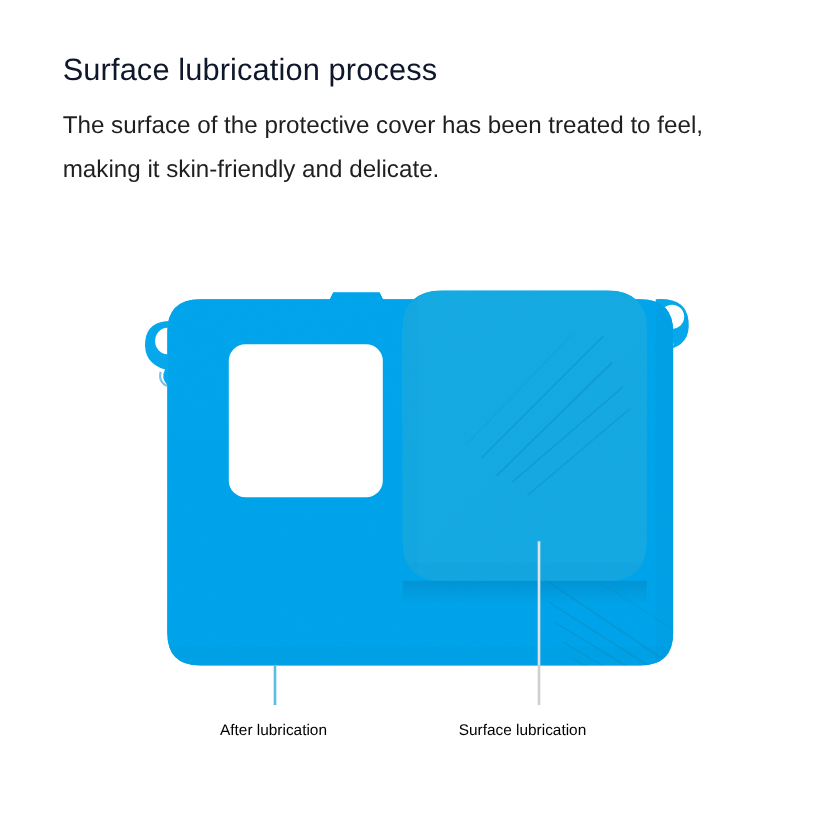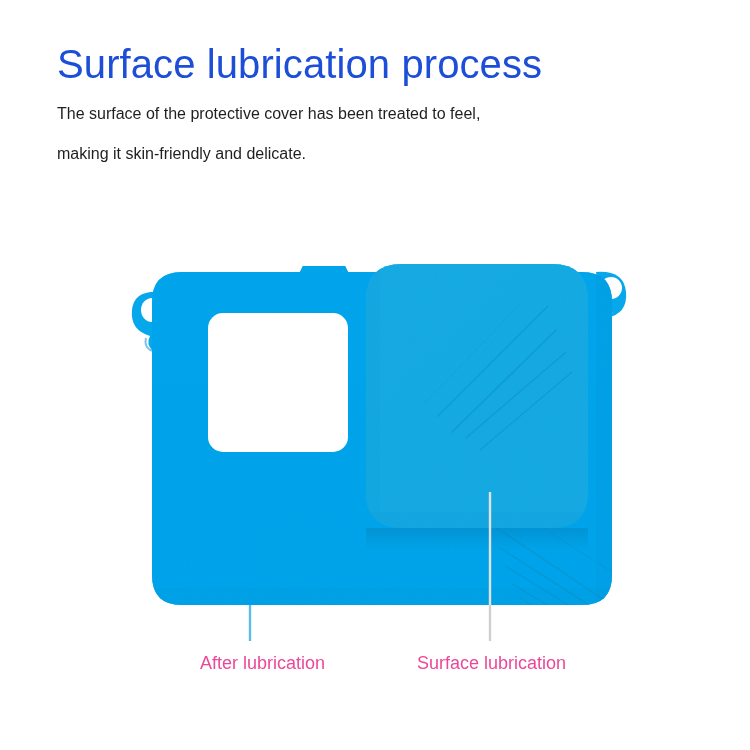--- a/index.html
+++ b/index.html
@@ -27,30 +27,30 @@
   }
 
   
   .text-block {
     position: absolute;
     left: 57px;
     top: 44px;
     width: 640px;
   }
   .headline {
-    font-size: 40px;
+    font-size: 28px;
     line-height: 40px;
-    color: #1d4ed8;
+    color: #0f172a;
     font-weight: 400;
     letter-spacing: 0.1px;
     margin: 0 0 10px 0;
     white-space: nowrap;
   }
   .subline {
-    font-size: 16px;
+    font-size: 22px;
     line-height: 40px;
     color: #1f1f1f;
     font-weight: 400;
     margin: 0;
     white-space: nowrap;
   }
 
   
   .product-stage {
     position: absolute;
@@ -62,23 +62,23 @@
   .product-svg {
     position: absolute;
     left: 0;
     top: 0;
     display: block;
   }
 
   
   .caption {
     position: absolute;
-    font-size: 18px;
+    font-size: 14px;
     line-height: 22px;
-    color: #ec4899;
+    color: #000000;
     white-space: nowrap;
   }
   .caption-after {
     left: 200px;
     top: 652px;
   }
   .caption-before {
     left: 417px;
     top: 652px;
   }

